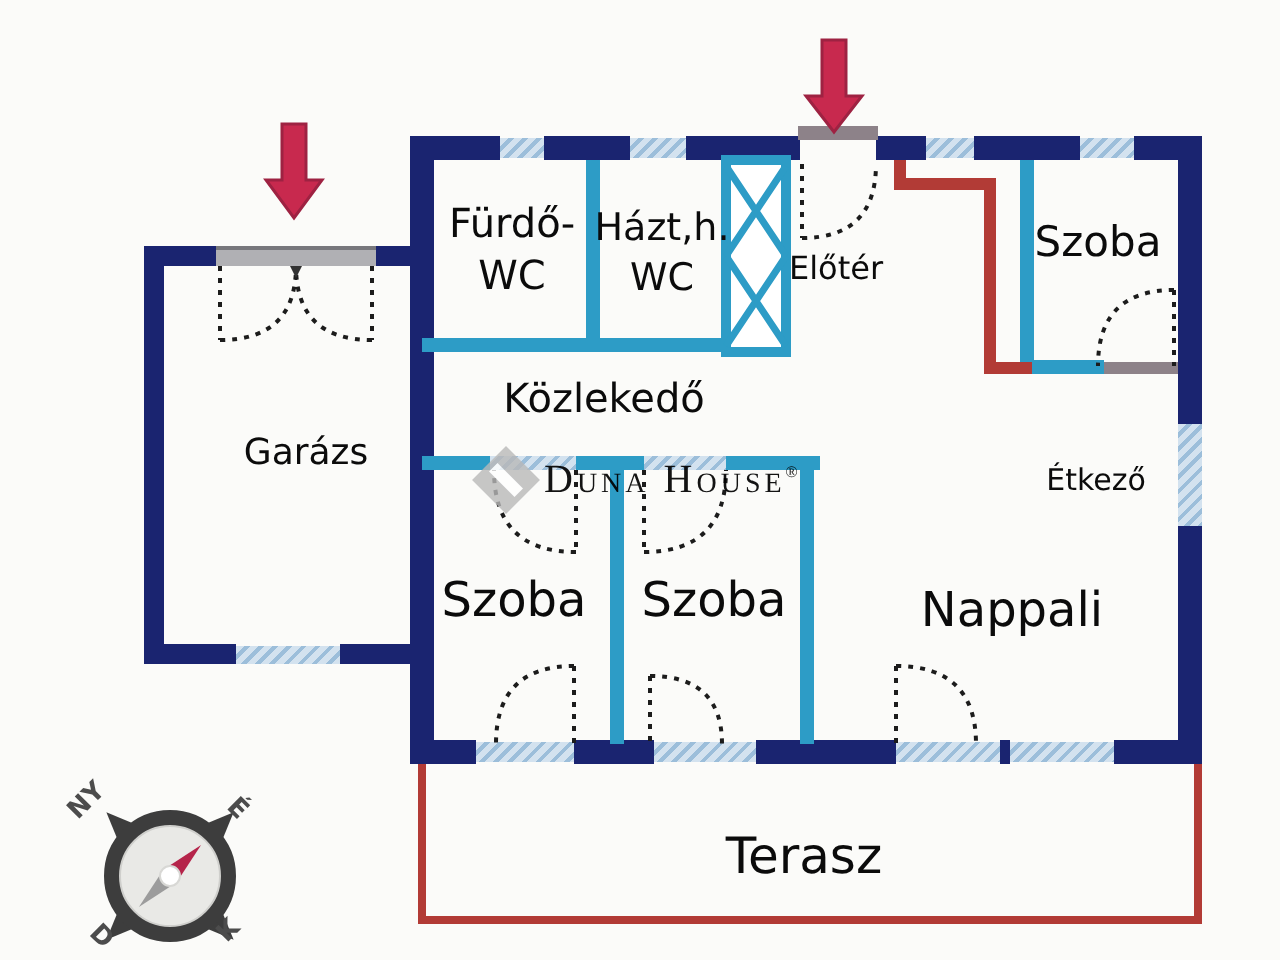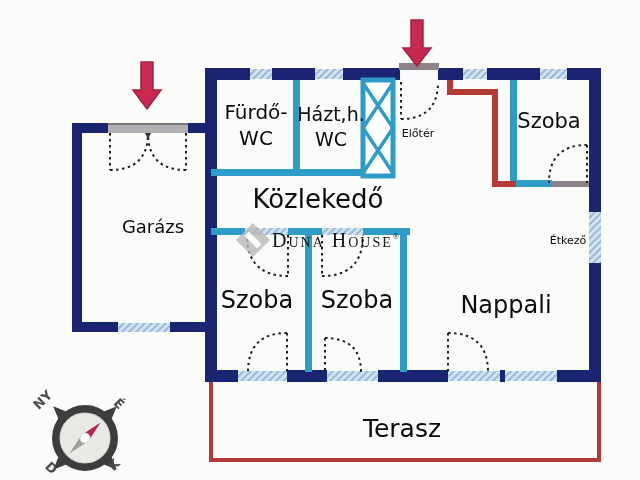--- a/index.html
+++ b/index.html
@@ -147,24 +147,24 @@
   </svg>
 
   <div class="lbl" style="left:256px;top:125px;font-size:20px">
     <div>Fürdő-</div>
     <div>WC</div>
   </div>
   <div class="lbl" style="left:331px;top:127px;font-size:19px">
     <div>Házt,h.</div>
     <div>WC</div>
   </div>
-  <div class="lbl" style="left:418px;top:134px;font-size:11px">Előtér</div>
+  <div class="lbl" style="left:418px;top:134px;font-size:16px">Előtér</div>
   <div class="lbl" style="left:549px;top:122px;font-size:21px">Szoba</div>
-  <div class="lbl" style="left:318px;top:199px;font-size:26px">Közlekedő</div>
-  <div class="lbl" style="left:568px;top:241px;font-size:11px">Étkező</div>
+  <div class="lbl" style="left:302px;top:199px;font-size:20px">Közlekedő</div>
+  <div class="lbl" style="left:548px;top:241px;font-size:15px">Étkező</div>
   <div class="lbl" style="left:153px;top:227px;font-size:18px">Garázs</div>
   <div class="lbl" style="left:257px;top:301px;font-size:24px">Szoba</div>
   <div class="lbl" style="left:357px;top:301px;font-size:24px">Szoba</div>
   <div class="lbl" style="left:402px;top:428px;font-size:25px">Terasz</div>
   <div class="lbl" style="left:506px;top:306px;font-size:24px">Nappali</div>
 
   <div class="watermark"><span>Duna House</span><sup>®</sup></div>
 
 </div>
 

